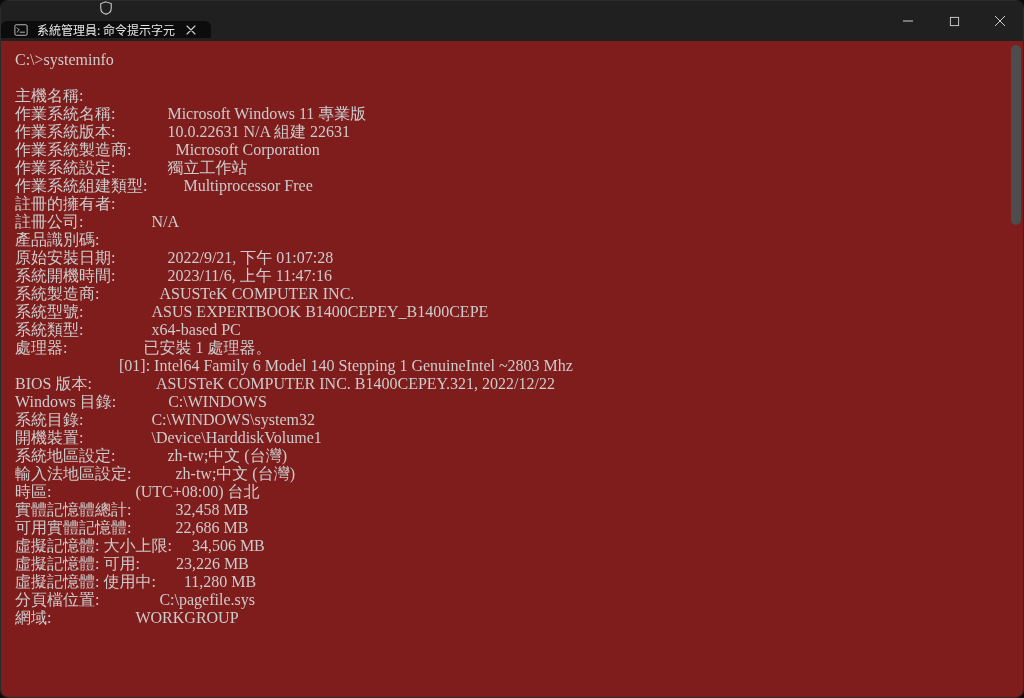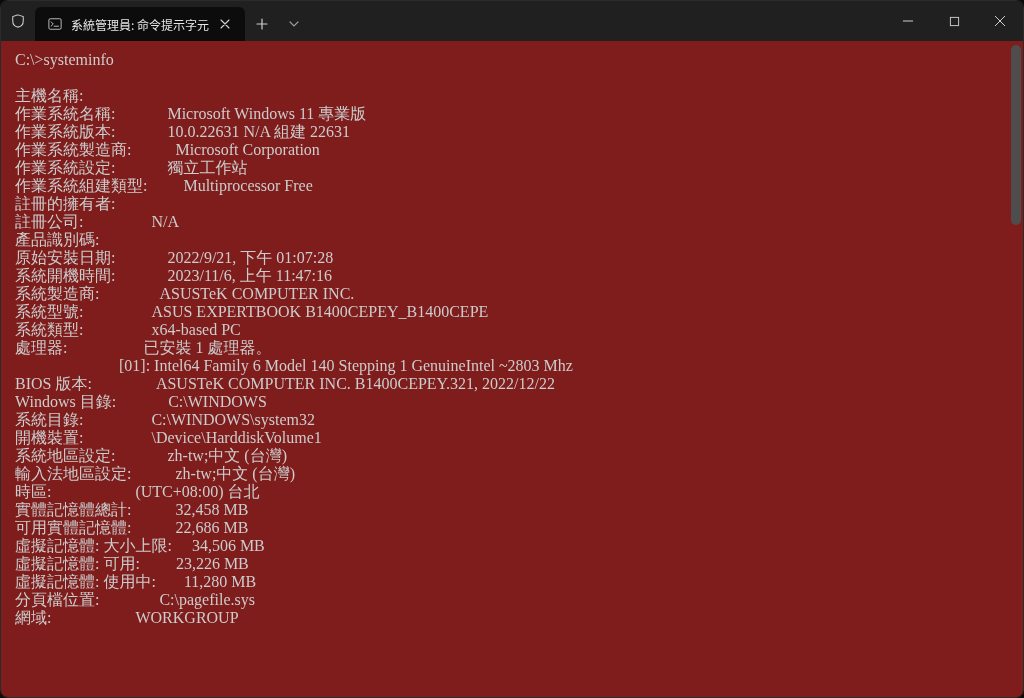--- a/index.html
+++ b/index.html
@@ -1,19 +1,19 @@
 <!DOCTYPE html>
 <html><head>
   <meta charset="utf-8">
   <style>
     * { margin:0; padding:0; box-sizing:border-box; }
     html,body { width:1024px; height:698px; background:#0b0b0b; font-family:"Microsoft JhengHei","Noto Sans CJK TC","Segoe UI",sans-serif; overflow:hidden; }
     .win { position:relative; width:1024px; height:698px; background:#0c0c0c; border:1px solid #2b2b2b; border-radius:8px; overflow:hidden; }
     .titlebar { height:40px; background:#202020; display:flex; align-items:stretch; color:#cfcfcf; }
-    .tl-left { display:flex; align-items:center; }
+    .tl-left { display:flex; align-items:center;flex-direction:column; }
     .shield { width:34px; display:flex; align-items:center; justify-content:center; }
     .tab { display:flex; align-items:center; gap:8px; background:#0c0c0c; border-top-left-radius:6px; border-top-right-radius:6px; padding:0 12px; margin-top:6px; height:34px; min-width:200px; position:relative; }
     .tab .ticon { width:16px; height:16px; display:flex; align-items:center; justify-content:center; }
     .tab .tlabel { font-size:12px; color:#e6e6e6; white-space:nowrap; overflow:hidden; text-overflow:ellipsis; max-width:140px; }
     .tab .tclose { margin-left:auto; width:16px; height:16px; display:flex; align-items:center; justify-content:center; border-radius:3px; }
     .newtab { width:34px; display:flex; align-items:center; justify-content:center; margin-top:6px; height:34px; color:#cfcfcf;}
     .chev { width:30px; display:flex; align-items:center; justify-content:center; margin-top:6px; height:34px; color:#9a9a9a;}
     .spacer{flex:1;}
     .winbtns{display:flex;}
     .wbtn{width:46px;display:flex;align-items:center;justify-content:center;color:#cfcfcf;}

